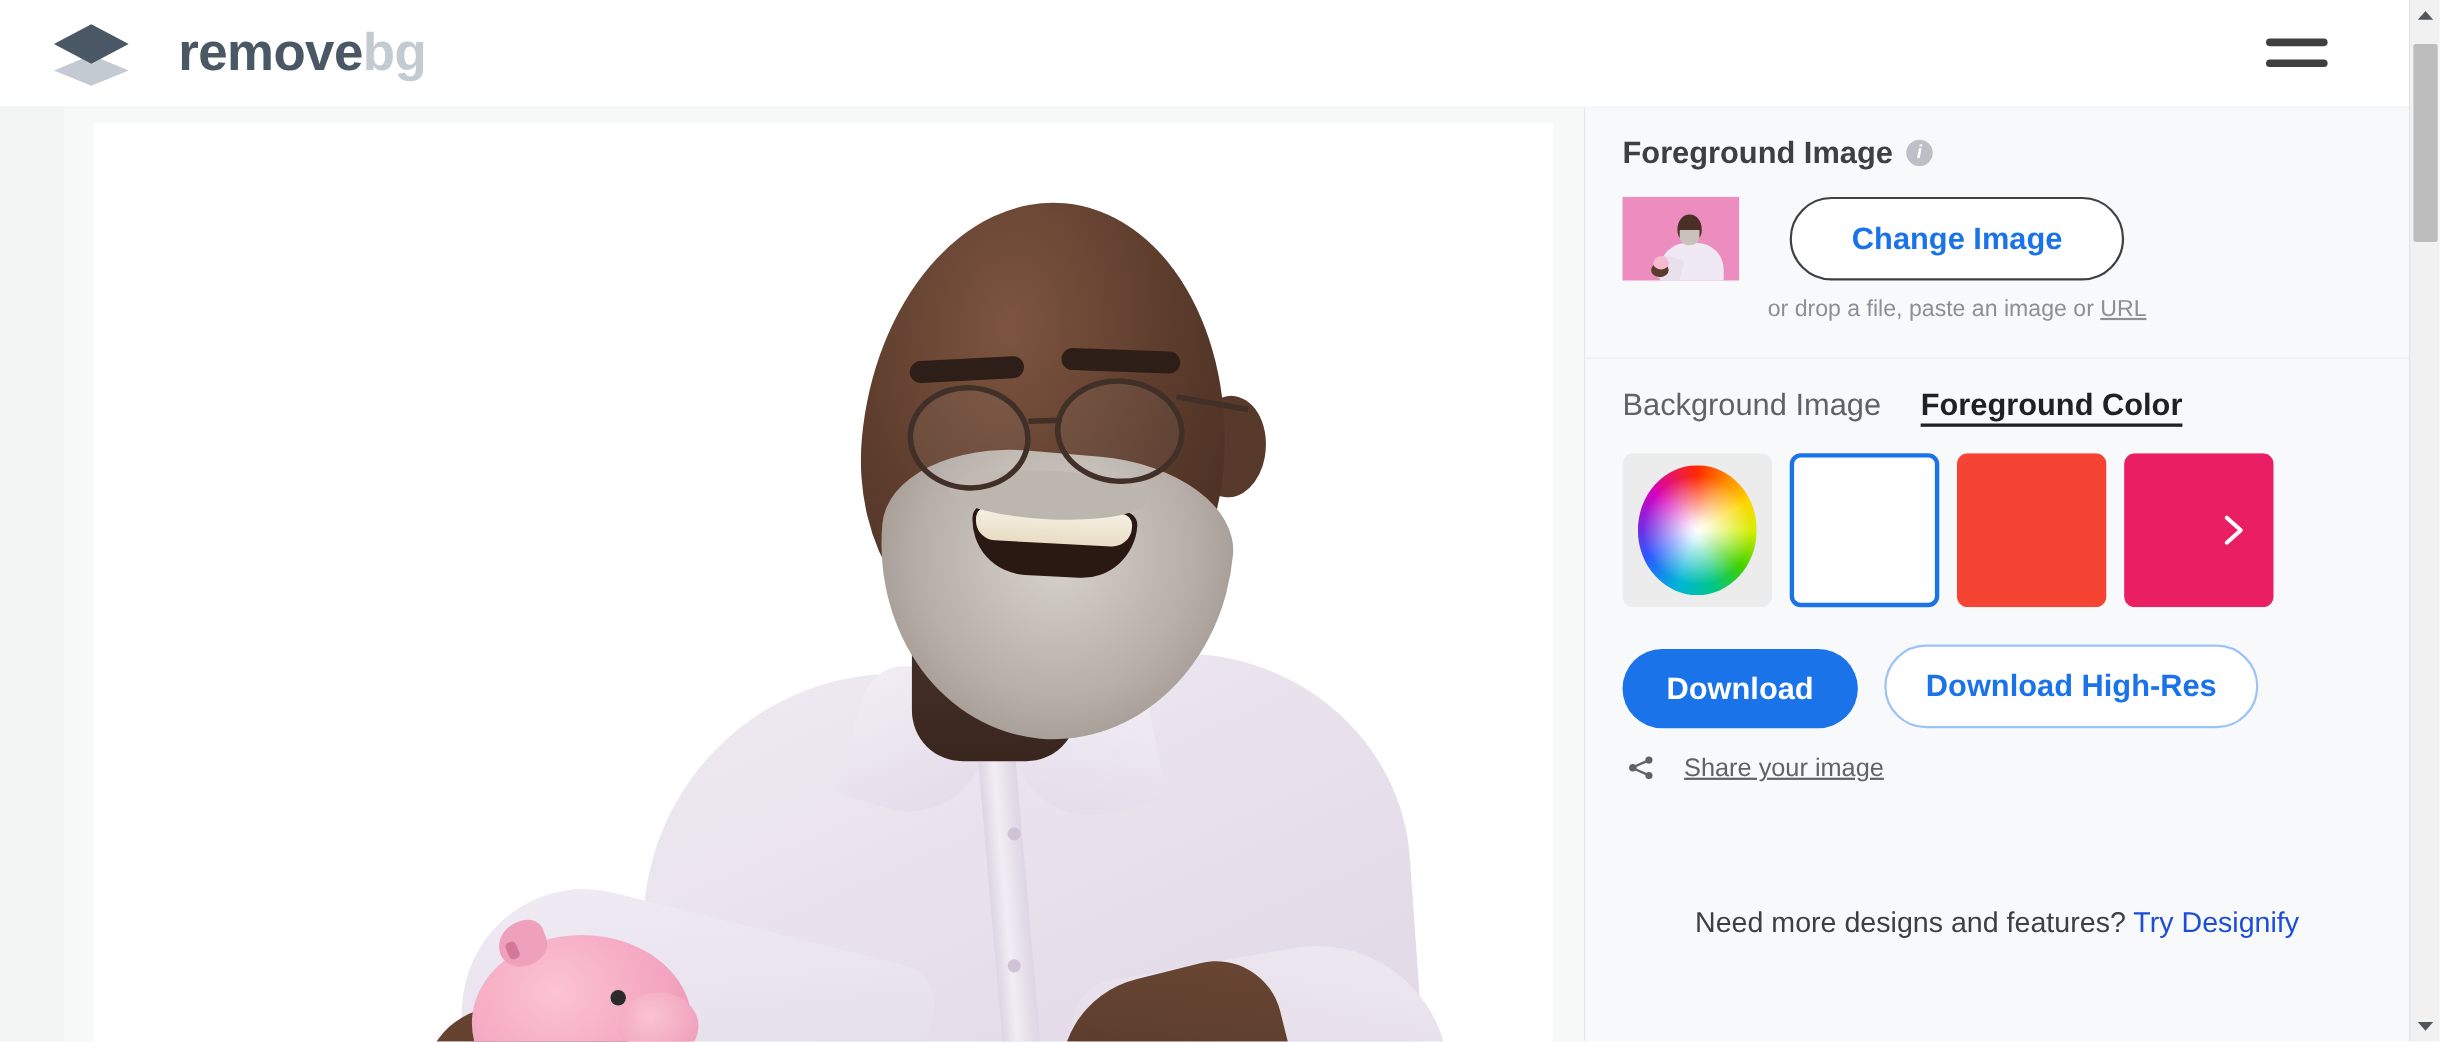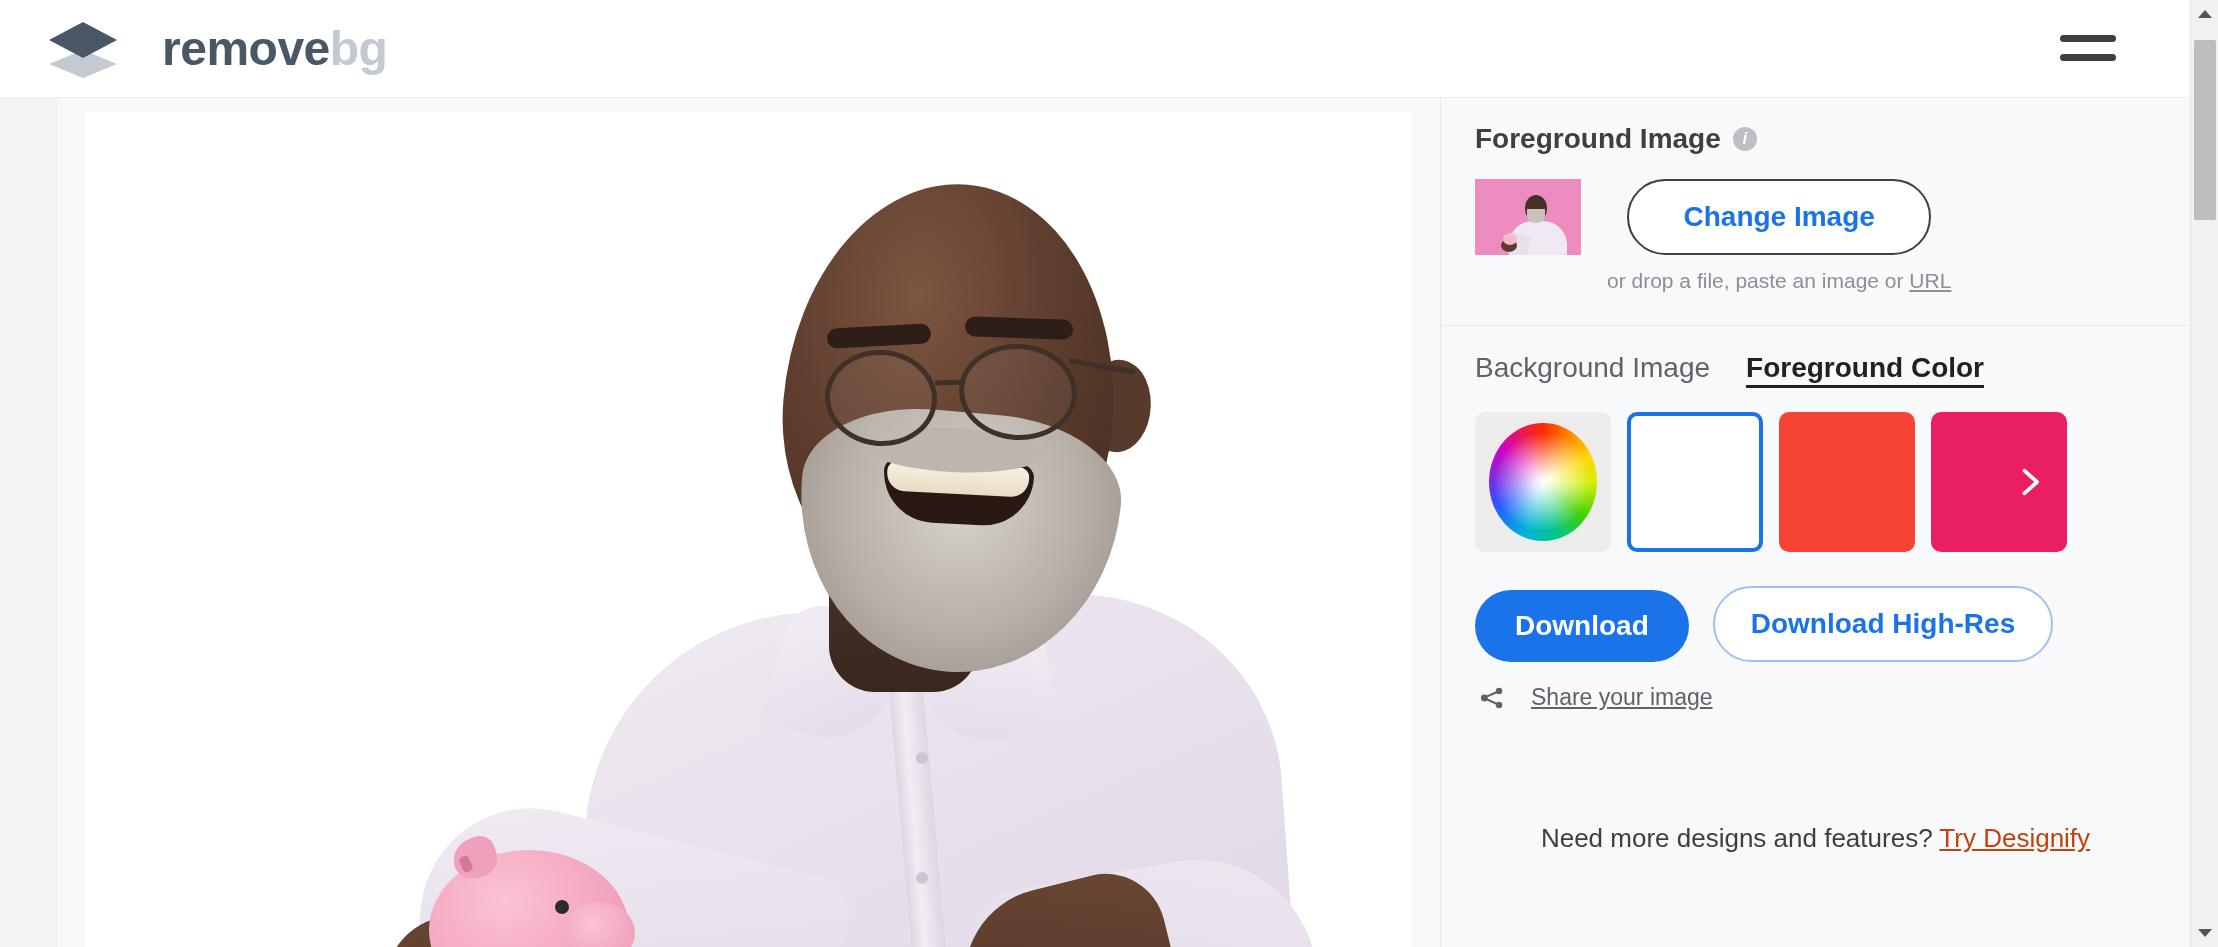--- a/index.html
+++ b/index.html
@@ -434,21 +434,21 @@
   #share-label {
     font-size: 23px; color: #5f6368; text-decoration: underline;
   }
 
   
   #promo-section {
     padding: 86px 34px 0 34px;
     text-align: center;
   }
   #promo-text { font-size: 26px; color: #3c4043; }
-  #designify-link { color: #c2410c; cursor: pointer; text-decoration: underline; }
+  #designify-link { color: #1d4ed8; cursor: pointer; }
 
   
   #scrollbar {
     position: absolute;
     right: 0; top: 0;
     width: 28px; height: 947px;
     background: #f1f1f1;
     border-left: 1px solid #e3e3e3;
     z-index: 40;
   }

